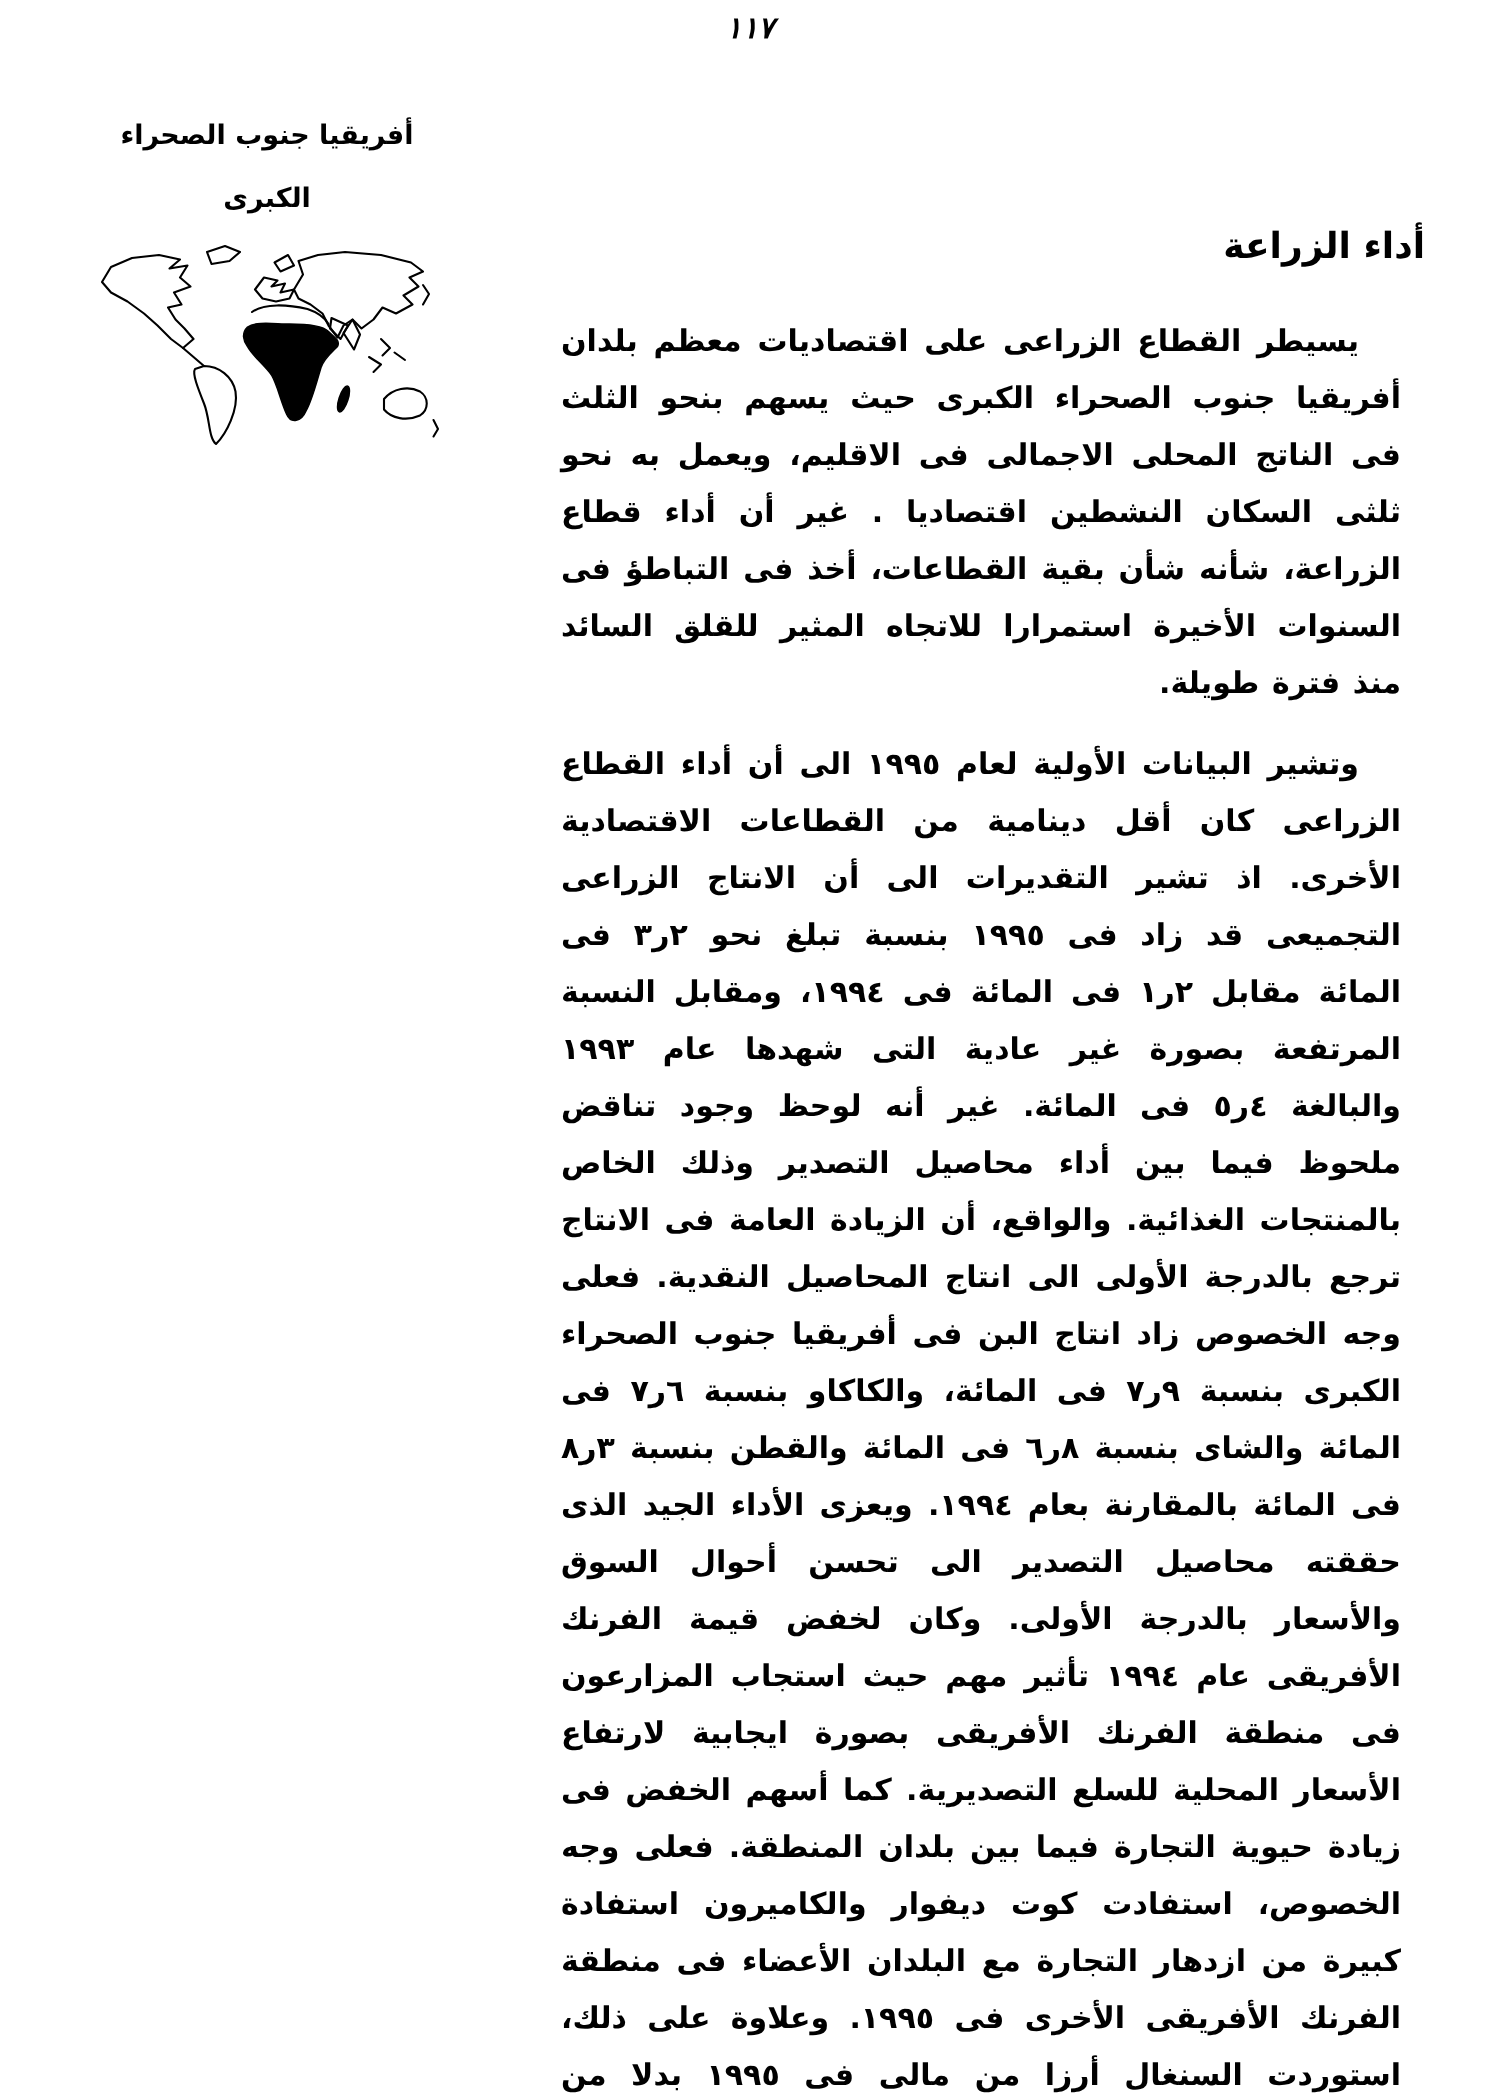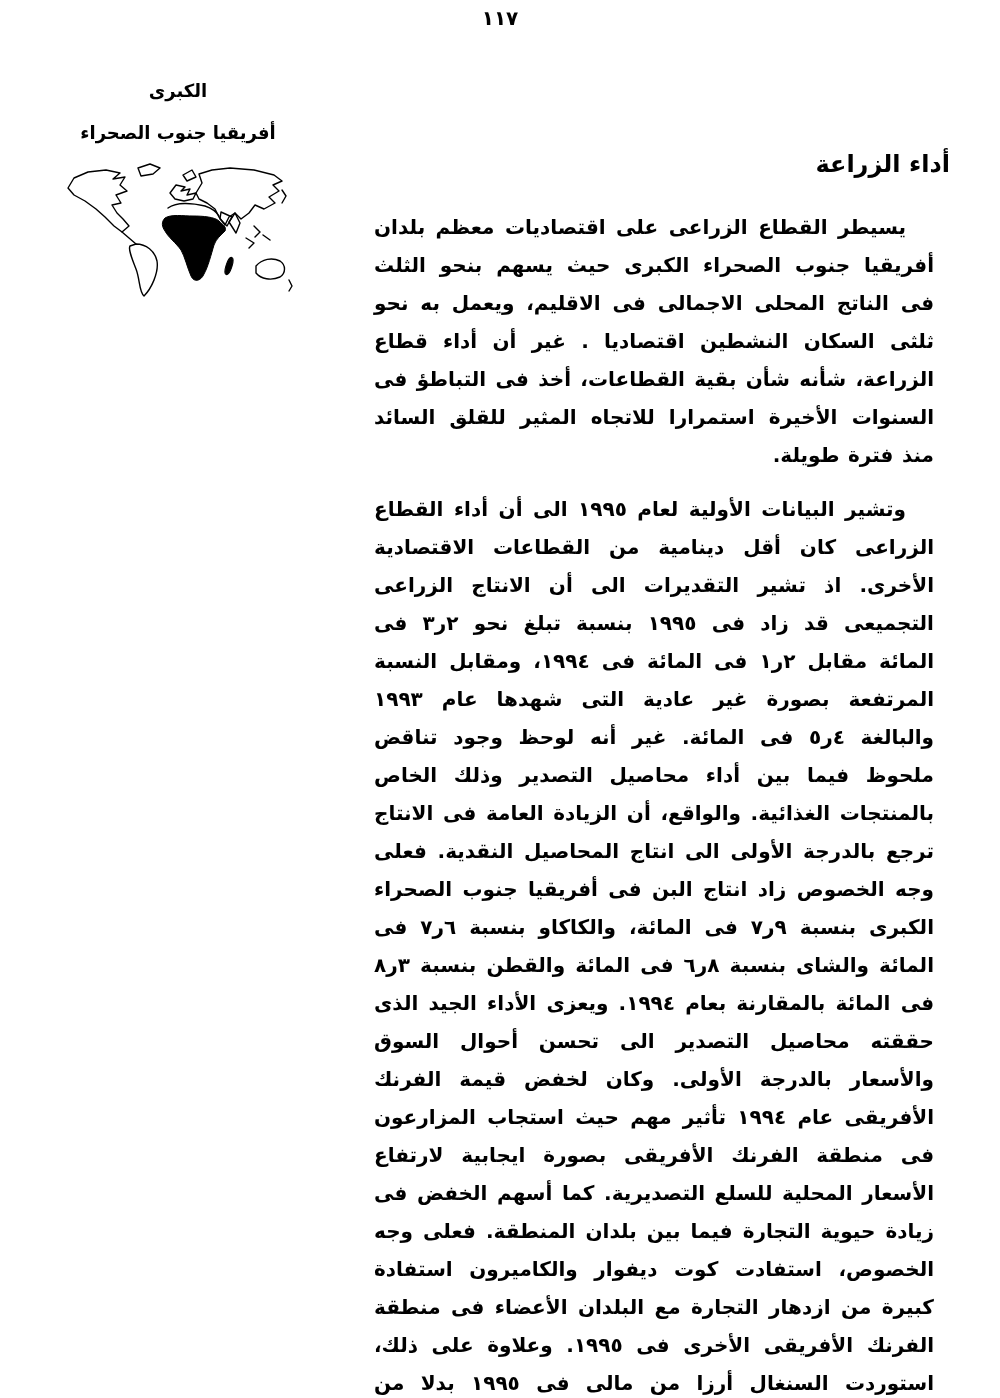--- a/index.html
+++ b/index.html
@@ -17,20 +17,21 @@
   }
   .page-number {
     position: absolute;
     top: 6px;
     left: 0;
     width: 1000px;
     text-align: center;
     font-size: 20px;
     font-weight: bold;
     letter-spacing: 2px;
+    font-style: italic;
   }
   .sidebar {
     position: absolute;
     top: 70px;
     left: 58px;
     width: 240px;
     text-align: center;
     direction: rtl;
   }
   .sidebar-caption {
@@ -77,22 +78,22 @@
     stroke-width: 1;
   }
 </style>
 </head>
 <body>
 
 <div class="page-number">١١٧</div>
 
 <div class="sidebar">
   <div class="sidebar-caption">
+    <div>أفريقيا جنوب الصحراء</div>
     <div>الكبرى</div>
-    <div>أفريقيا جنوب الصحراء</div>
   </div>
   <div class="map-wrap">
     <svg width="240" height="150" viewBox="0 0 240 150">
 
       <path class="outline" d="M80,8 L92,4 L102,8 L95,14 L83,16 Z"></path>
 
       <path class="outline" d="M10,28 L16,18 L30,12 L48,10 L62,13 L55,19 L67,17 L62,25 L69,31 L58,35 L63,43 L54,45 L59,53 L65,59 L71,66 L64,72 L56,66 L47,57 L38,49 L27,41 L16,35 Z"></path>
 
       <path class="outline" d="M64,72 L71,78 L78,84"></path>
 

